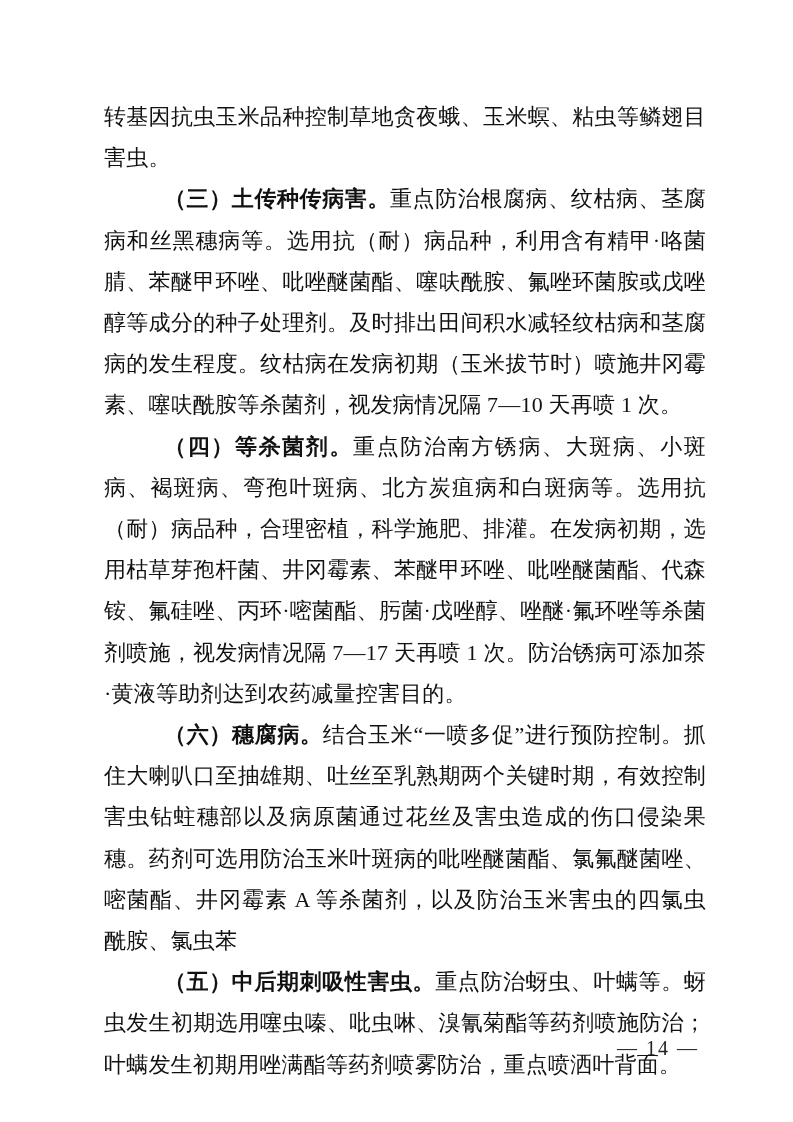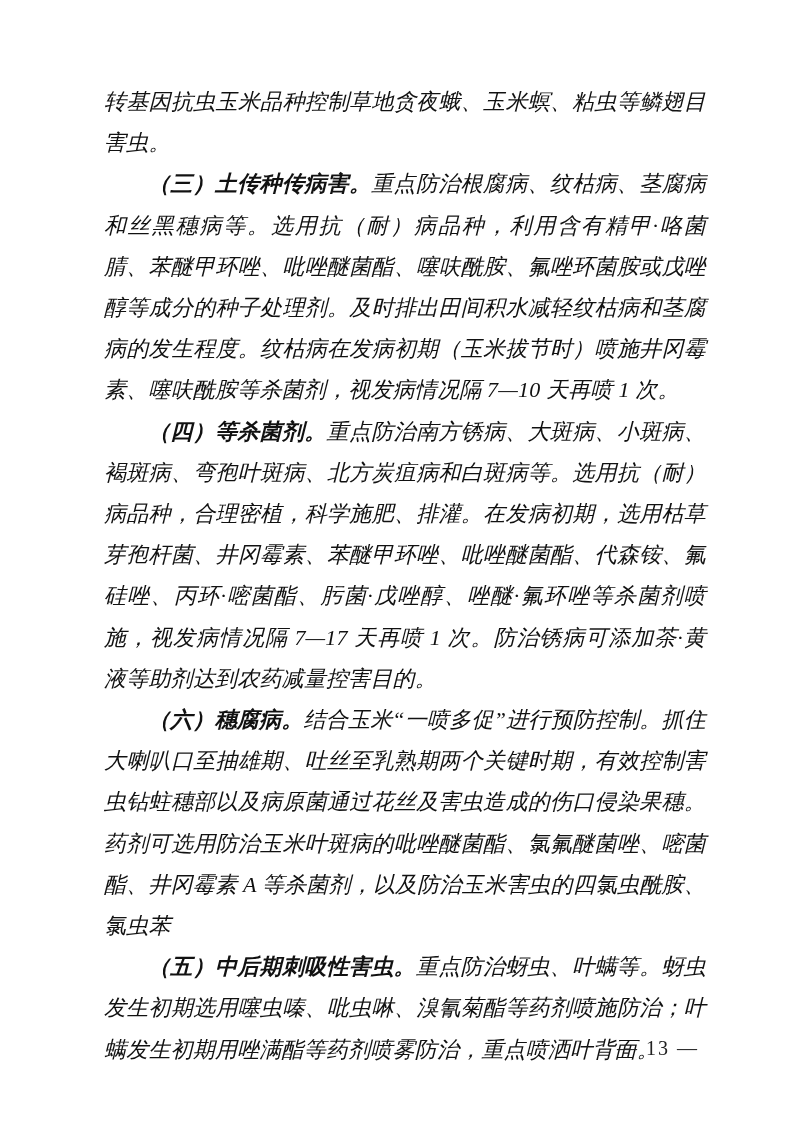--- a/index.html
+++ b/index.html
@@ -12,40 +12,40 @@
     width: 793px;
     height: 1122px;
     background: #ffffff;
     overflow: hidden;
     font-family: "Liberation Serif", "DejaVu Serif", serif;
     color: #111111;
   }
   .content {
     position: absolute;
     left: 104px;
-    top: 81px;
+    top: 96px;
     width: 602px;
     text-align: justify;
     text-justify: inter-character;
-    font-style: italic;
   }
   .content p {
     margin: 0;
     padding: 0;
     font-size: 22px;
     line-height: 41.2px;
     letter-spacing: 0.2px;
     text-indent: 2em;
     word-break: break-all;
   }
   .content p.continued {
     text-indent: 0;
   }
   .lead {
     font-weight: bold;
+    margin-left: 16px;
   }
   .page-number {
     position: absolute;
     top: 1036px;
     right: 94px;
     font-size: 20px;
     line-height: 24px;
     letter-spacing: 2px;
     color: #222222;
     white-space: nowrap;
@@ -62,14 +62,14 @@
     <p><span class="lead">（三）土传种传病害。</span><span>重点防治根腐病、纹枯病、茎腐病和丝黑穗病等。选用抗（耐）病品种，利用含有精甲·咯菌腈、苯醚甲环唑、吡唑醚菌酯、噻呋酰胺、氟唑环菌胺或戊唑醇等成分的种子处理剂。及时排出田间积水减轻纹枯病和茎腐病的发生程度。纹枯病在发病初期（玉米拔节时）喷施井冈霉素、噻呋酰胺等杀菌剂，视发病情况隔 7—10 天再喷 1 次。</span></p>
 
     <p><span class="lead">（四）等杀菌剂。</span><span>重点防治南方锈病、大斑病、小斑病、褐斑病、弯孢叶斑病、北方炭疽病和白斑病等。选用抗（耐）病品种，合理密植，科学施肥、排灌。在发病初期，选用枯草芽孢杆菌、井冈霉素、苯醚甲环唑、吡唑醚菌酯、代森铵、氟硅唑、丙环·嘧菌酯、肟菌·戊唑醇、唑醚·氟环唑等杀菌剂喷施，视发病情况隔 7—17 天再喷 1 次。防治锈病可添加茶·黄液等助剂达到农药减量控害目的。</span></p>
 
     <p><span class="lead">（六）穗腐病。</span><span>结合玉米“一喷多促”进行预防控制。抓住大喇叭口至抽雄期、吐丝至乳熟期两个关键时期，有效控制害虫钻蛀穗部以及病原菌通过花丝及害虫造成的伤口侵染果穗。药剂可选用防治玉米叶斑病的吡唑醚菌酯、氯氟醚菌唑、嘧菌酯、井冈霉素 A 等杀菌剂，以及防治玉米害虫的四氯虫酰胺、氯虫苯</span></p>
 
     <p><span class="lead">（五）中后期刺吸性害虫。</span><span>重点防治蚜虫、叶螨等。蚜虫发生初期选用噻虫嗪、吡虫啉、溴氰菊酯等药剂喷施防治；叶螨发生初期用唑满酯等药剂喷雾防治，重点喷洒叶背面。</span></p>
 
   </div>
 
-  <div class="page-number">— 13 —</div>
+  <div class="page-number">— 14 —</div>
 </div>
 
 </body></html>

